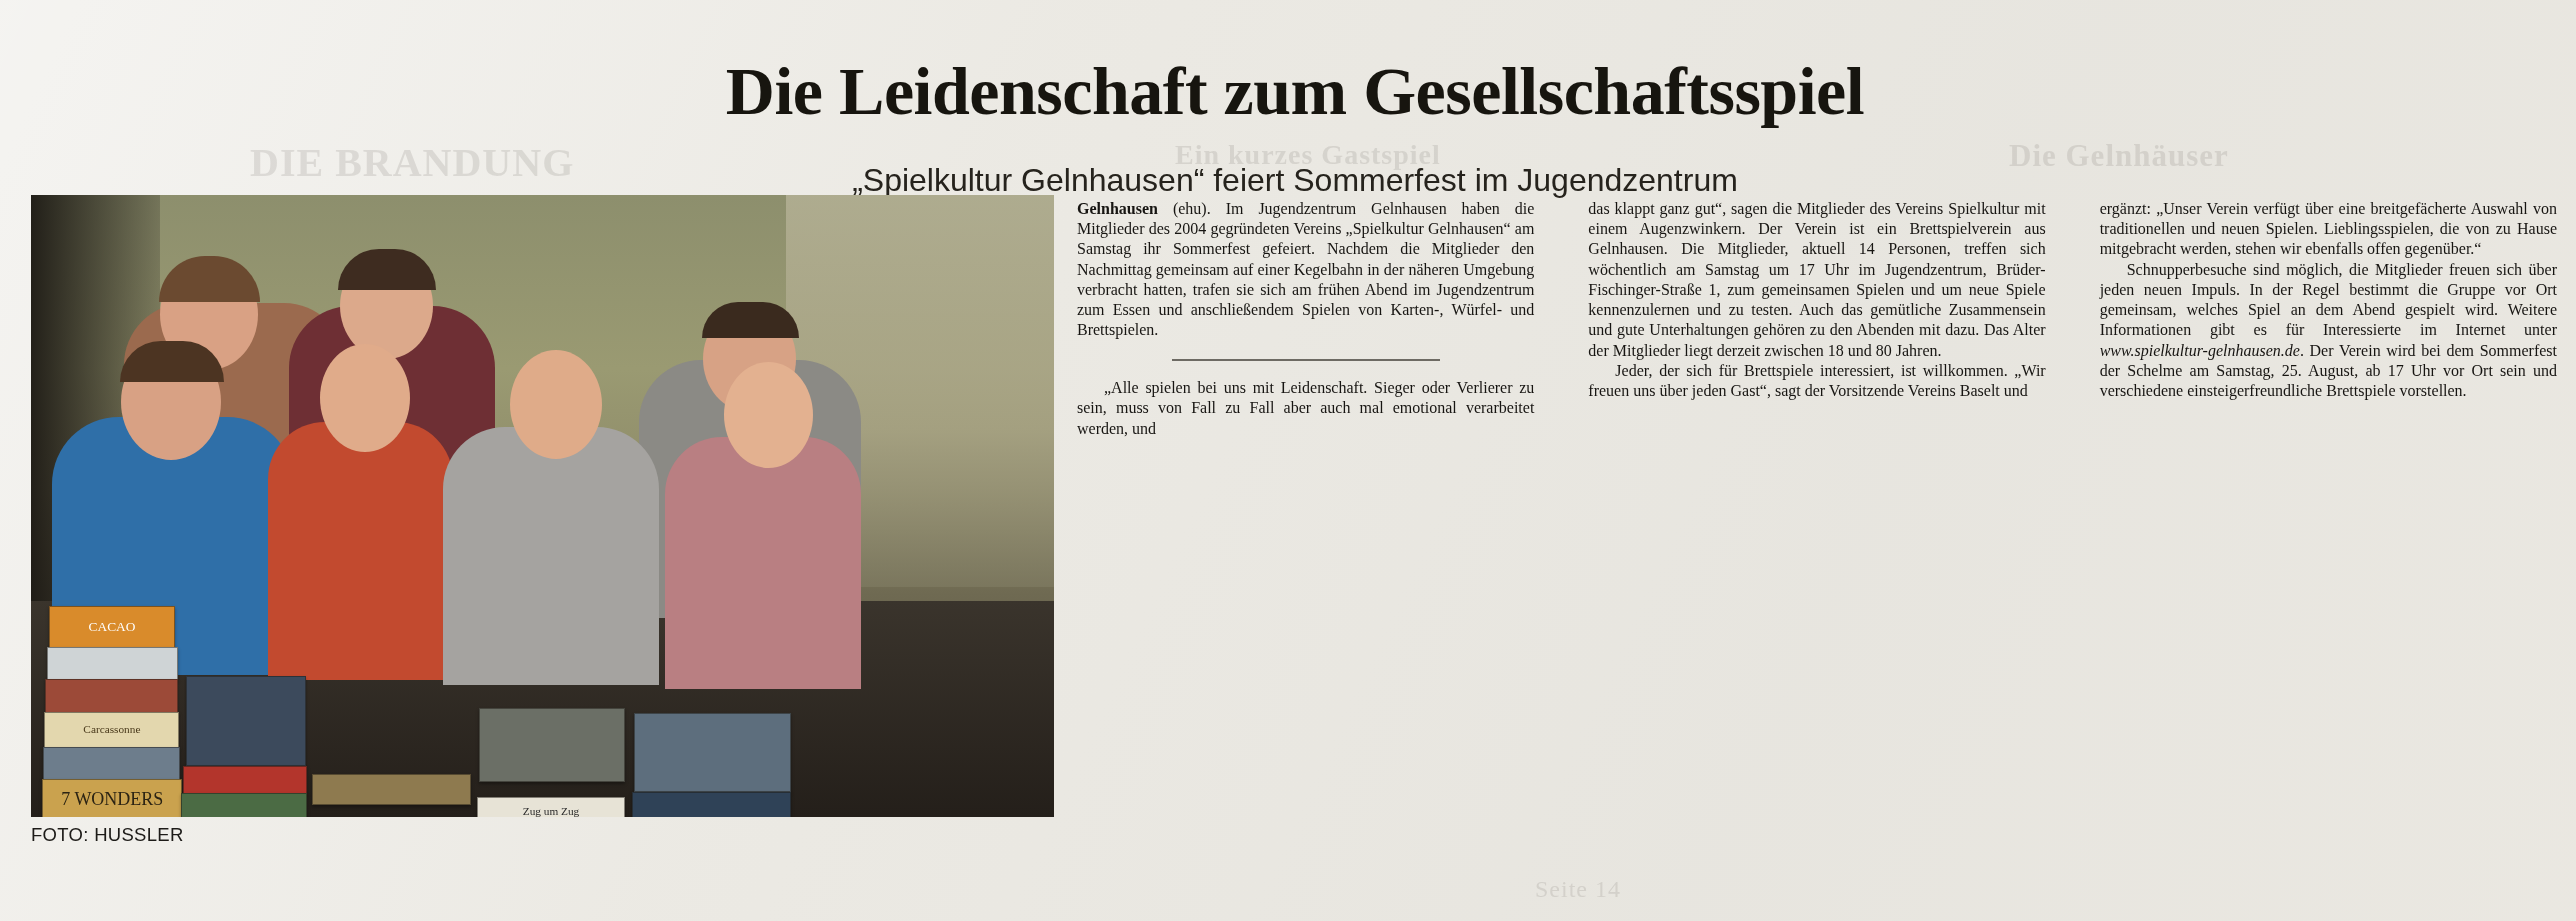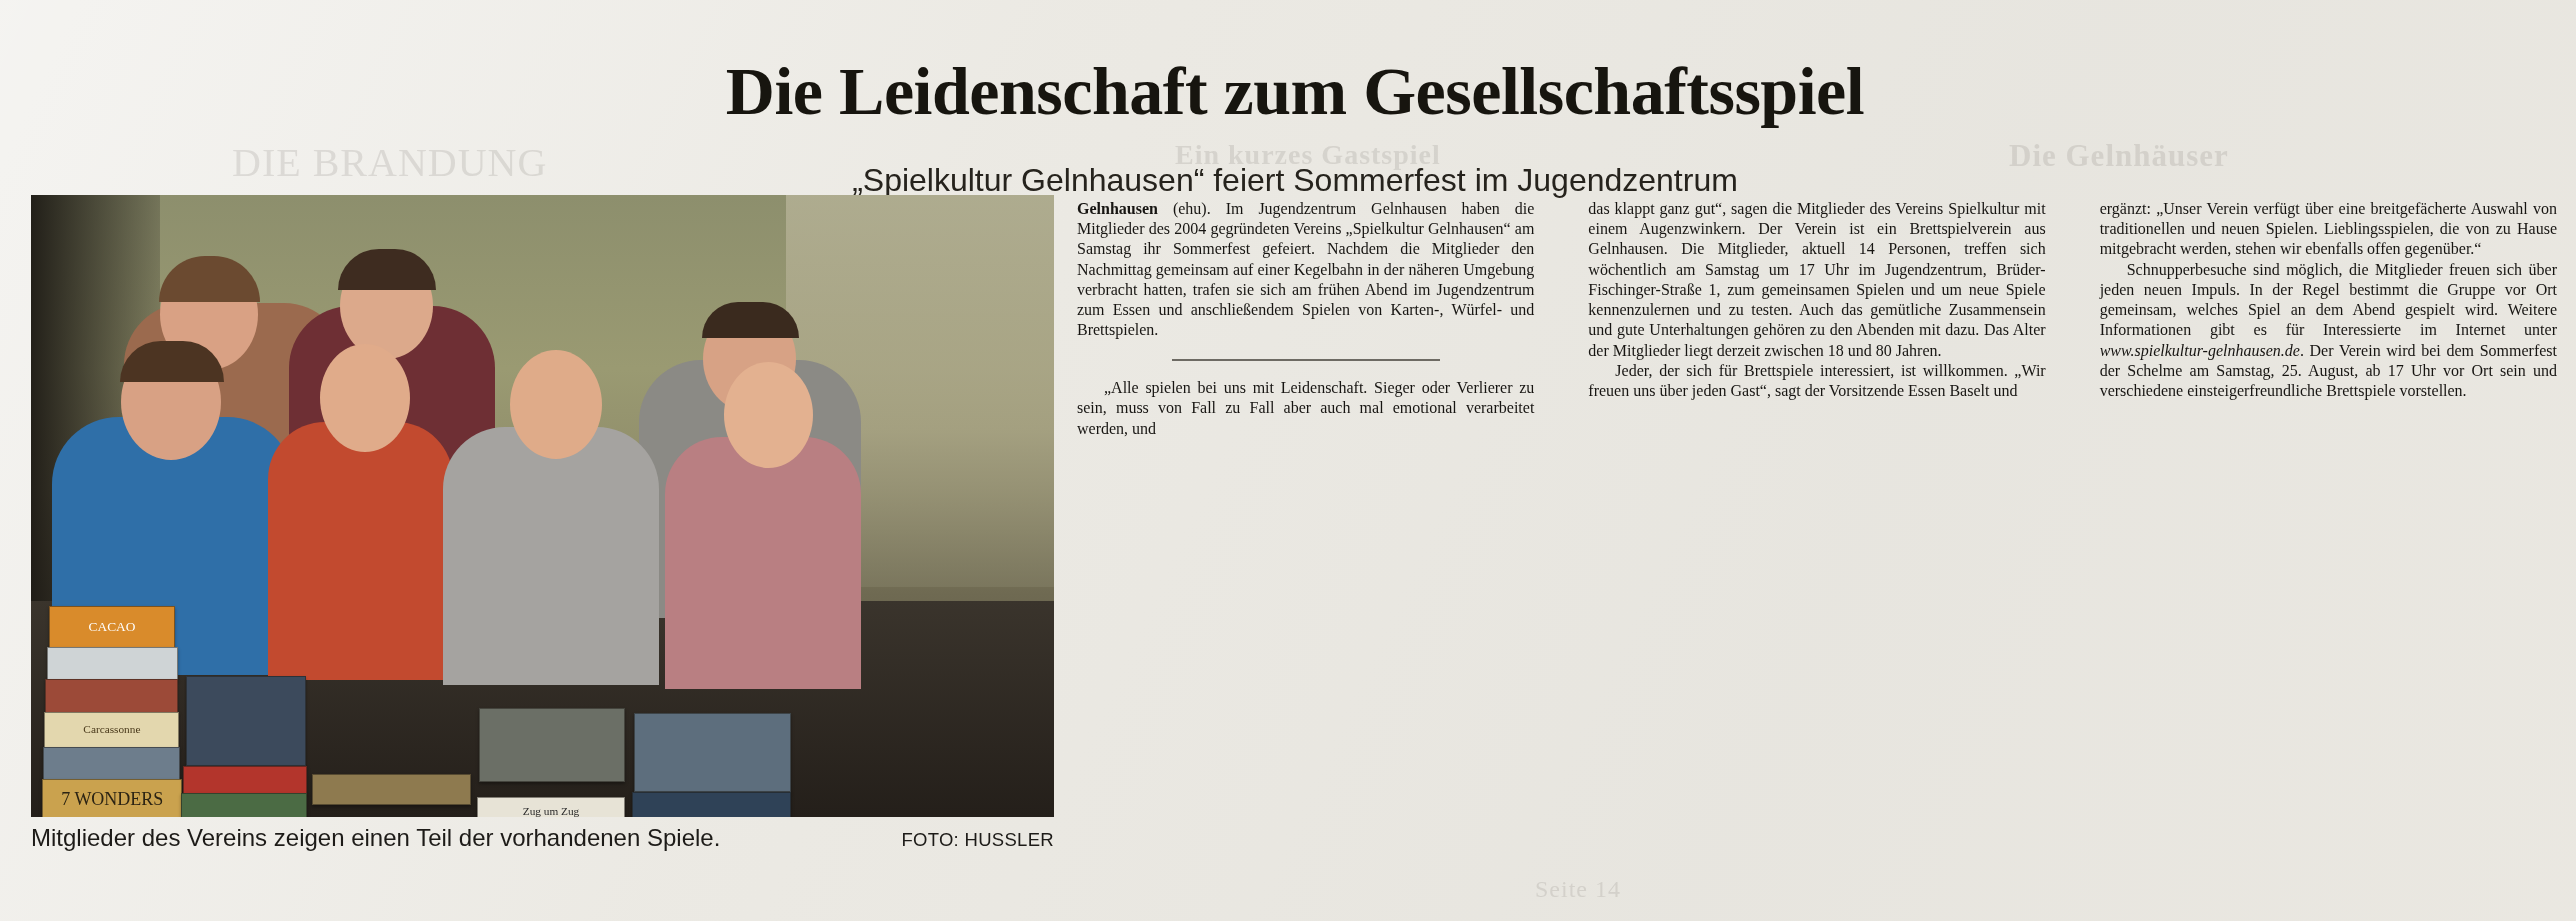--- a/index.html
+++ b/index.html
@@ -26,21 +26,21 @@
   }
   
   .bleed {
     position: absolute;
     font-family: "Liberation Serif", serif;
     color: rgba(110,108,102,0.17);
     letter-spacing: 1px;
     white-space: nowrap;
     user-select: none;
   }
-  .bleed-a { top: 139px; left: 232px; font-size: 40px; font-weight: normal; }
+  .bleed-a { top: 139px; left: 250px; font-size: 40px; font-weight: bold; }
   .bleed-b { top: 139px; left: 1175px; font-size: 28px; font-weight: bold; }
   .bleed-c { top: 138px; left: 2009px; font-size: 31px; font-weight: bold; }
   .bleed-d { top: 876px; left: 1535px; font-size: 24px; }
 
   .headline {
     position: absolute;
     top: 11.3px;
     left: 0;
     width: 2590px;
     text-align: center;
@@ -222,35 +222,34 @@
         <div class="gbox" style="left:448px; top:133px; width:144px; height:72px; background:#6b6f66;"></div>
         <div class="gbox" style="left:446px; top:222px; width:146px; height:28px;  background:#e7e3d6; color:#2a2a2a; font-size:11.3px;">Zug um Zug</div>
 
         <div class="gbox" style="left:603px; top:138px; width:155px; height:77px; background:#5d6e7d;"></div>
         <div class="gbox" style="left:601px; top:217px; width:157px; height:24px;  background:#2f4257;"></div>
       </div>
     </div>
   </div>
 
   <div class="caption-row">
-    <span class="caption-text">Mitglieder des Vereins zeigen einen Teil der vorhandenen Spiele.</span>
     <span class="caption-credit">FOTO: HUSSLER</span>
   </div>
 
   <div class="cols">
 
     <div class="col">
       <p><span class="lead">Gelnhausen</span> <span>(ehu). Im Jugendzentrum Gelnhausen haben die Mitglieder des 2004 gegründeten Vereins „Spielkultur Gelnhausen“ am Samstag ihr Sommerfest gefeiert. Nachdem die Mitglieder den Nachmittag gemeinsam auf einer Kegelbahn in der näheren Umgebung verbracht hatten, trafen sie sich am frühen Abend im Jugendzentrum zum Essen und anschließendem Spielen von Karten-, Würfel- und Brettspielen.</span></p>
       <div class="rule"></div>
       <p class="indent">„Alle spielen bei uns mit Leidenschaft. Sieger oder Verlierer zu sein, muss von Fall zu Fall aber auch mal emotional verarbeitet werden, und</p>
     </div>
 
     <div class="col">
       <p>das klappt ganz gut“, sagen die Mitglieder des Vereins Spielkultur mit einem Augenzwinkern. Der Verein ist ein Brettspielverein aus Gelnhausen. Die Mitglieder, aktuell 14 Personen, treffen sich wöchentlich am Samstag um 17 Uhr im Jugendzentrum, Brüder-Fischinger-Straße 1, zum gemeinsamen Spielen und um neue Spiele kennenzulernen und zu testen. Auch das gemütliche Zusammensein und gute Unterhaltungen gehören zu den Abenden mit dazu. Das Alter der Mitglieder liegt derzeit zwischen 18 und 80 Jahren.</p>
-      <p class="indent">Jeder, der sich für Brettspiele interessiert, ist willkommen. „Wir freuen uns über jeden Gast“, sagt der Vorsitzende Essen Baselt und</p>
+      <p class="indent">Jeder, der sich für Brettspiele interessiert, ist willkommen. „Wir freuen uns über jeden Gast“, sagt der Vorsitzende Vereins Baselt und</p>
     </div>
 
     <div class="col">
       <p>ergänzt: „Unser Verein verfügt über eine breitgefächerte Auswahl von traditionellen und neuen Spielen. Lieblingsspielen, die von zu Hause mitgebracht werden, stehen wir ebenfalls offen gegenüber.“</p>
       <p class="indent"><span>Schnupperbesuche sind möglich, die Mitglieder freuen sich über jeden neuen Impuls. In der Regel bestimmt die Gruppe vor Ort gemeinsam, welches Spiel an dem Abend gespielt wird. Weitere Informationen gibt es für Interessierte im Internet unter </span><span class="ital">www.spielkultur-gelnhausen.de</span><span>. Der Verein wird bei dem Sommerfest der Schelme am Samstag, 25. August, ab 17 Uhr vor Ort sein und verschiedene einsteigerfreundliche Brettspiele vorstellen.</span></p>
     </div>
 
   </div>
 </div>
 

